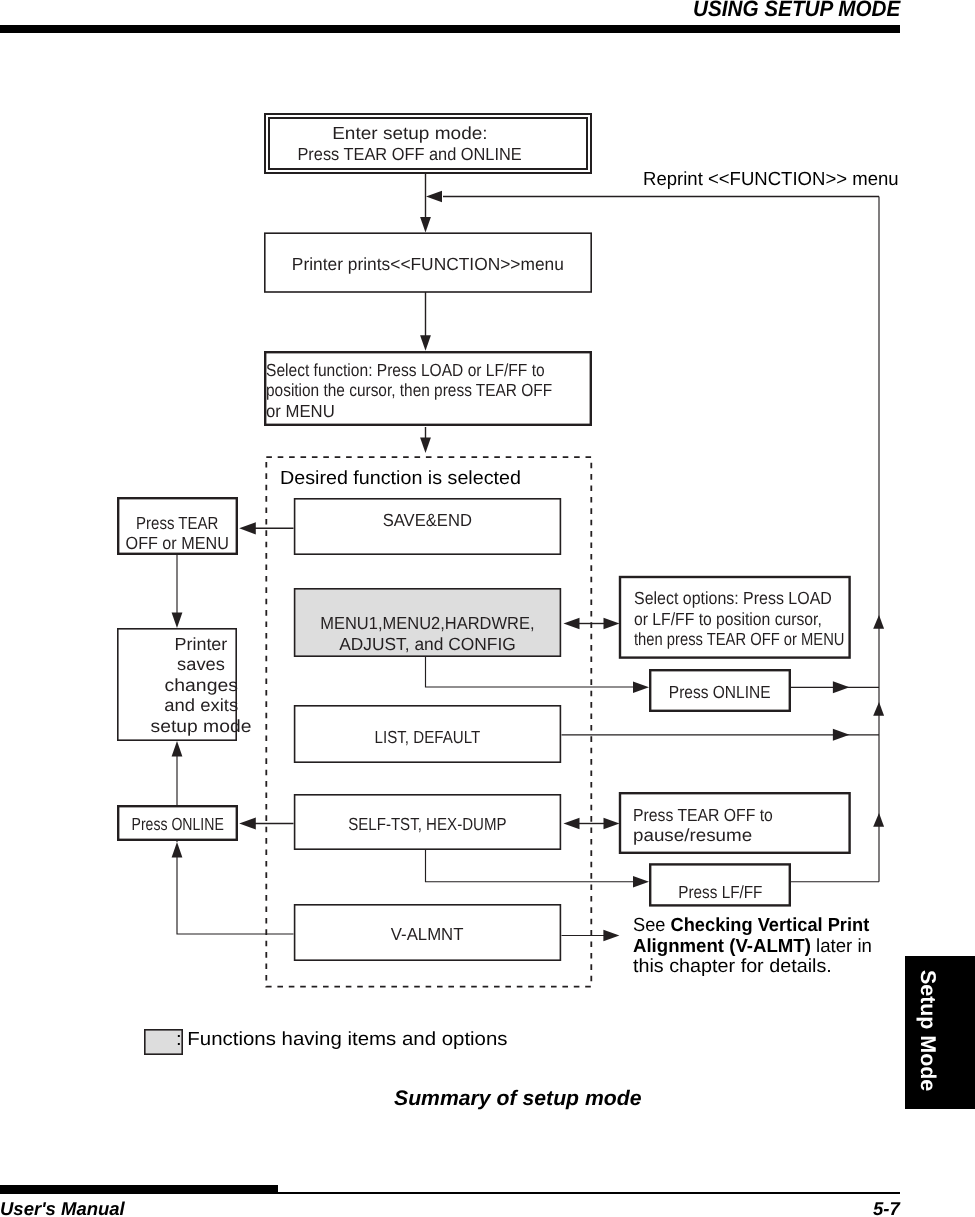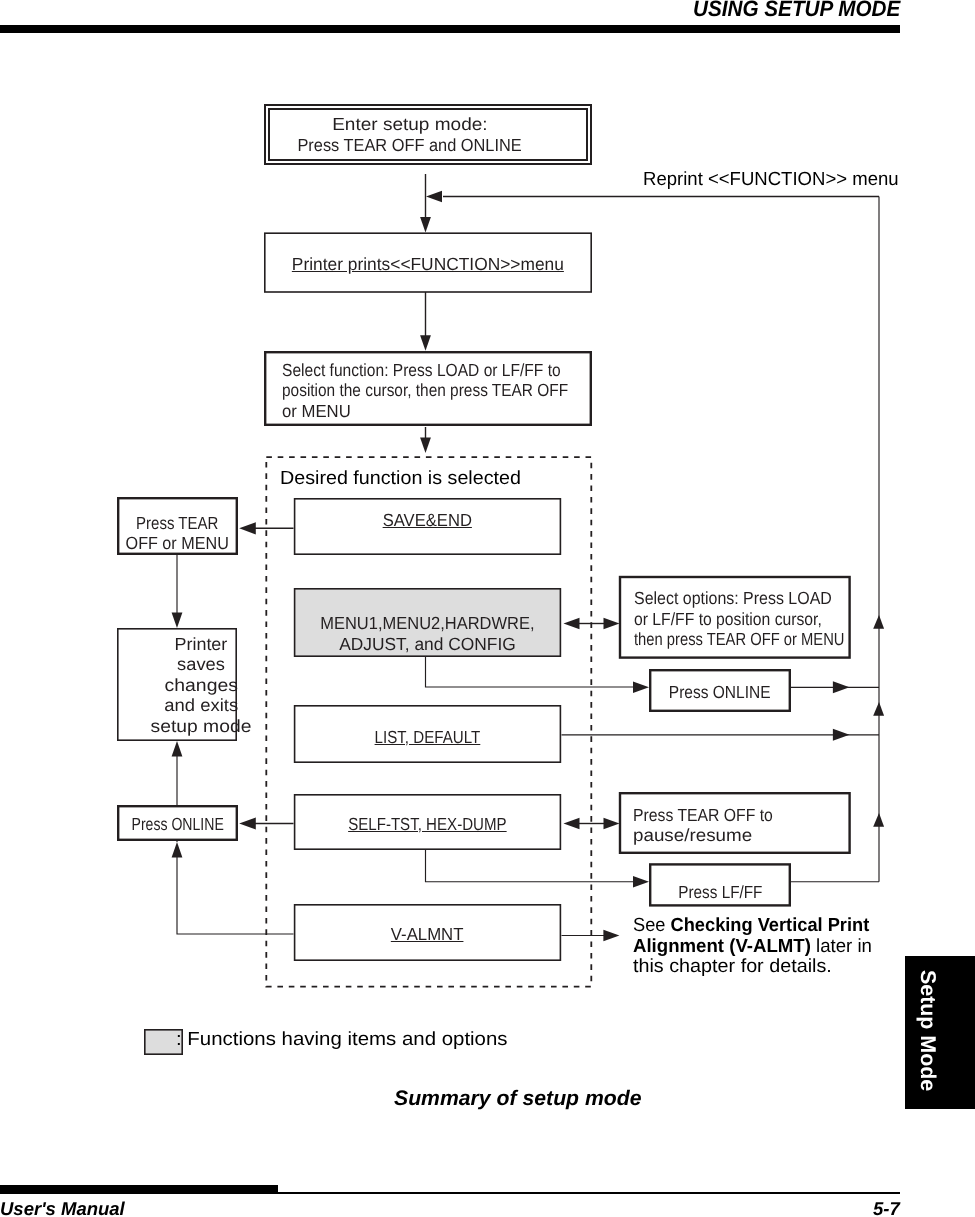--- a/index.html
+++ b/index.html
@@ -26,21 +26,21 @@
   #side-tab{position:absolute;left:905px;top:956px;width:70px;height:153px;background:#000;}
   #side-tab-label{position:absolute;color:#fff;font-weight:bold;font-size:21.4px;
       white-space:nowrap;transform:rotate(90deg);transform-origin:0 0;left:35px;top:14px;}
 
   
   #chart{position:absolute;left:0;top:0;width:975px;height:1217px;}
   svg#wires{position:absolute;left:0;top:0;width:975px;height:1217px;}
   .box{position:absolute;box-sizing:border-box;background:transparent;display:flex;
        align-items:center;justify-content:center;text-align:center;
        font-size:17.6px;line-height:20.5px;color:#231f20;white-space:nowrap;}
-  .bx-thin{border:0;text-decoration:underline;}
+  .bx-thin{border:0;}
   .bx-med{border:0;}
   .bx-grey{background:transparent;}
   .plaintext{position:absolute;font-size:19px;line-height:20.5px;color:#000000;white-space:nowrap;}
   .dblbox{position:absolute;box-sizing:border-box;border:2.2px solid #231f20;}
   .dblbox > .inner{position:absolute;left:1.8px;top:1.8px;right:1.8px;bottom:1.8px;padding-right:37px;
        border:2.2px solid #231f20;box-sizing:border-box;display:flex;align-items:center;
        justify-content:center;text-align:center;font-size:17.6px;line-height:20.5px;white-space:nowrap;}
   
   .sx{display:inline-block;transform-origin:center;}
   .sxl{display:inline-block;transform-origin:left center;}
@@ -161,36 +161,36 @@
       <path d="M619.4,935.5 L603.4,929.7 L603.4,941.3 z"></path>
       <path d="M849.5,687.3 L832.9,681.3 L832.9,693.3 z"></path>
       <path d="M849.5,734.8 L832.9,728.8 L832.9,740.8 z"></path>
 
       <path d="M879,615.1 L873.2,628.8 L884.1,628.8 z"></path>
       <path d="M879,702 L873.2,715.7 L884.1,715.7 z"></path>
       <path d="M879,813 L873.2,826.7 L884.1,826.7 z"></path>
     </g>
   </svg>
 
-  <div class="dblbox" style="left:264px;top:104px;width:328px;height:61px;">
+  <div class="dblbox" style="left:264px;top:113px;width:328px;height:61px;">
     <div class="inner">
       <div>
         <div><span class="sx" style="transform:scaleX(1.0814)">Enter setup mode:</span></div>
         <div><span class="sx" style="transform:scaleX(0.9299)">Press TEAR OFF and ONLINE</span></div>
       </div>
     </div>
   </div>
 
   <div class="plaintext" style="left:642.8px;top:170px;"><span class="sxl" style="transform:scaleX(0.976)">Reprint &lt;&lt;FUNCTION&gt;&gt; menu</span></div>
 
   <div class="box bx-thin" style="left:264px;top:232px;width:328px;height:61px;padding-top:3px;">
       <span class="sx" style="transform:scaleX(0.9866)">Printer prints&lt;&lt;FUNCTION&gt;&gt;menu</span>
     </div>
 
-  <div class="box bx-med" style="left:264px;top:351px;width:328px;height:75px;justify-content:flex-start;padding:4px 0 0 18px;text-align:left;">
+  <div class="box bx-med" style="left:264px;top:351px;width:328px;height:75px;justify-content:flex-end;padding:4px 0 0 18px;text-align:left;">
     <div>
       <div><span class="sxl" style="transform:scaleX(0.885)">Select function: Press LOAD or LF/FF to</span></div>
       <div><span class="sxl" style="transform:scaleX(0.877)">position the cursor, then press TEAR OFF</span></div>
       <div><span class="sxl" style="transform:scaleX(0.95)">or MENU</span></div>
     </div>
   </div>
 
   <div class="plaintext" style="left:280px;top:469px;"><span class="sxl" style="transform:scaleX(1.037)">Desired function is selected</span></div>
 
   <div class="box bx-thin" style="left:294px;top:498px;width:267px;height:41px;padding-top:3px;">

